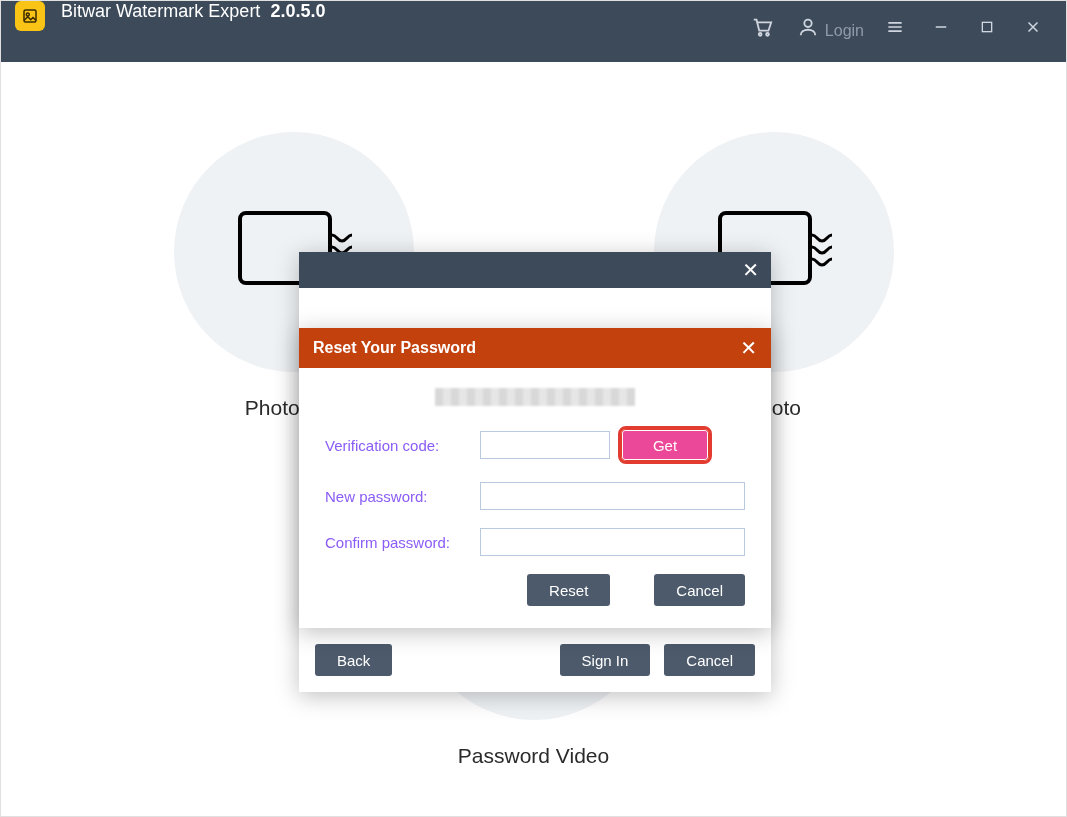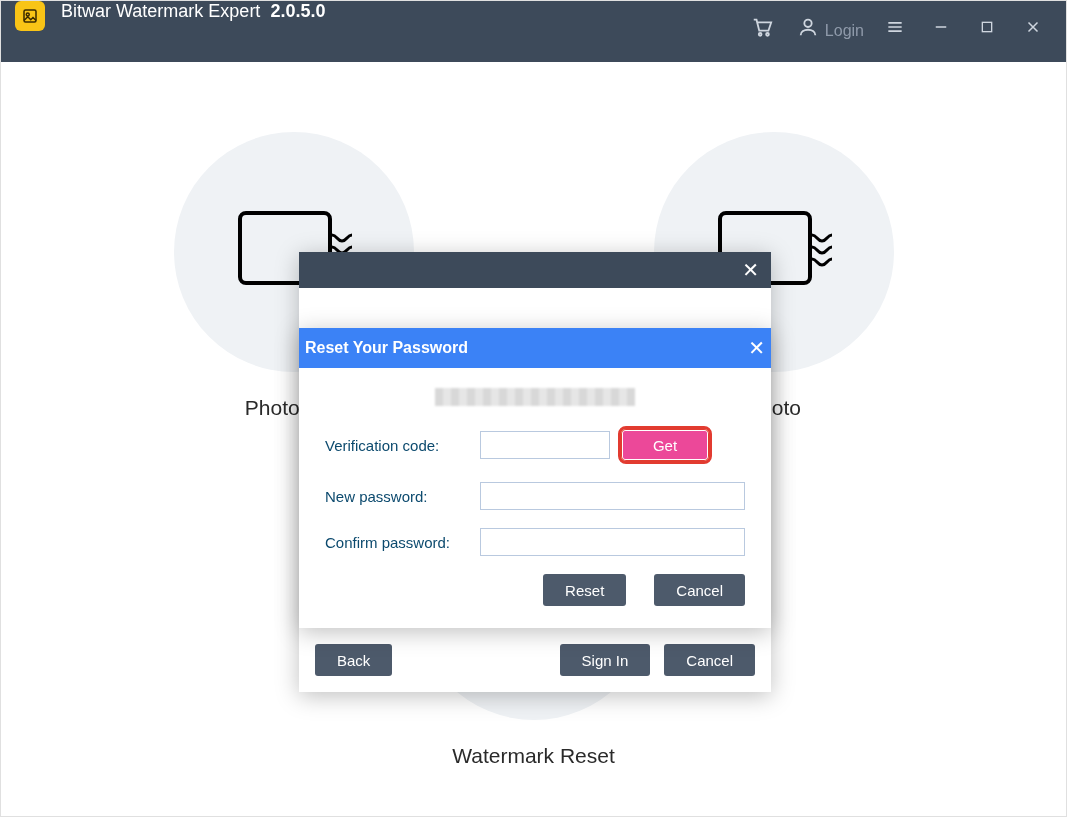--- a/index.html
+++ b/index.html
@@ -107,55 +107,55 @@
   }
   .btn + .btn { margin-left:14px; }
 
   .m-front {
     top: 266px;
     height: 300px;
     z-index: 5;
   }
   .m-front-header {
     height: 40px;
-    background: #3b82f6;
+    background: #c2410c;
     color:#fff;
     display:flex; align-items:center;
-    padding: 0 6px;
+    padding: 0 14px;
     font-weight:600; font-size:16px;
   }
   .m-front-header .x-btn { margin-left:auto; font-weight:400; }
   .m-front-body { padding: 20px 26px 16px 26px; }
   .blur-strip {
     width: 200px; height: 18px;
     margin: 0 auto 20px auto;
     background: repeating-linear-gradient(90deg,#d8d8d8 0 8px,#e6e6e6 8px 16px);
     filter: blur(1px);
   }
   .form-row { display:flex; align-items:center; margin-bottom: 18px; }
-  .form-row label { width: 155px; font-size:15px; color:#0c4a6e; }
+  .form-row label { width: 155px; font-size:15px; color:#8b5cf6; }
   .form-row input {
     flex:1; height:28px; border:1px solid #b9c9df; background:#fff;
     padding:0 6px; font-size:14px;
   }
   .get-wrap {
     display:inline-flex; align-items:center; justify-content:center;
     border: 3px solid #e23b30;
     border-radius: 8px;
     padding: 2px;
     margin-left: 8px;
     box-shadow: 0 0 0 1px #e23b30 inset;
   }
   .get-btn {
     background:#ec4899; color:#fff; border:none;
     width: 84px; height:28px; font-size:15px; border-radius:2px;
     cursor:pointer;
   }
   .vc-input { width: 130px !important; flex:none !important; }
-  .action-row { display:flex; justify-content:flex-end; gap:14px; margin-top:4px;}
+  .action-row { display:flex; justify-content:flex-end; gap:30px; margin-top:4px;}
 </style>
 </head>
 <body>
 
 <div class="title-bar">
   <div class="logo">
     <svg width="18" height="18" viewBox="0 0 24 24" fill="none" stroke="#3a2a00" stroke-width="2">
       <rect x="4" y="4" width="16" height="16" rx="2"></rect>
       <circle cx="9" cy="10" r="2"></circle>
       <path d="M4 18l5-5 4 4 3-3 4 4"></path>
@@ -232,21 +232,21 @@
       <div class="circle">
         <svg width="120" height="90">
             <rect class="frame-icon" x="6" y="6" width="90" height="70" rx="6"></rect>
             <g class="waves" transform="translate(98,28)">
               <path d="M0 0c5 0 5 6 10 6s5-6 10-6"></path>
               <path d="M0 12c5 0 5 6 10 6s5-6 10-6"></path>
               <path d="M0 24c5 0 5 6 10 6s5-6 10-6"></path>
             </g>
           </svg>
       </div>
-      <div class="feat-label">Watermark Reset</div>
+      <div class="feat-label">Password Video</div>
     </div>
   </div>
 
   <div class="modal m-back">
     <div class="m-back-header">
       <span class="x-btn">✕</span>
     </div>
     <div class="m-back-body">
       <div class="social-row">
         <span>Facebook</span>

